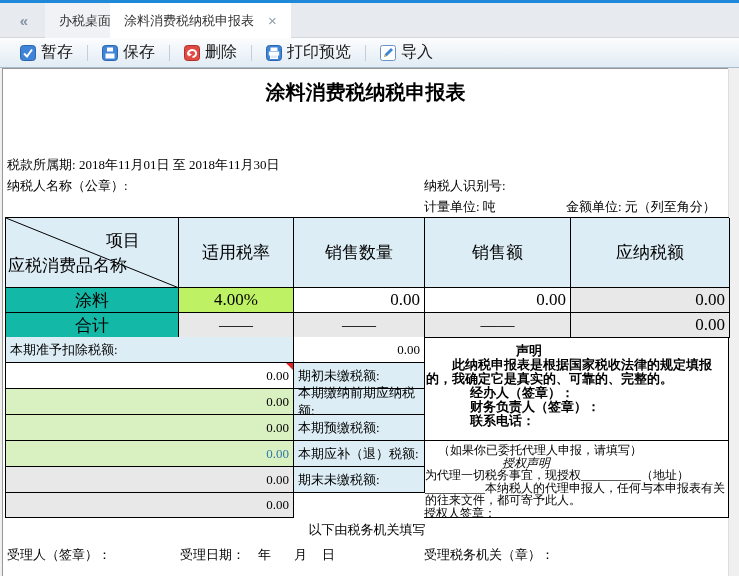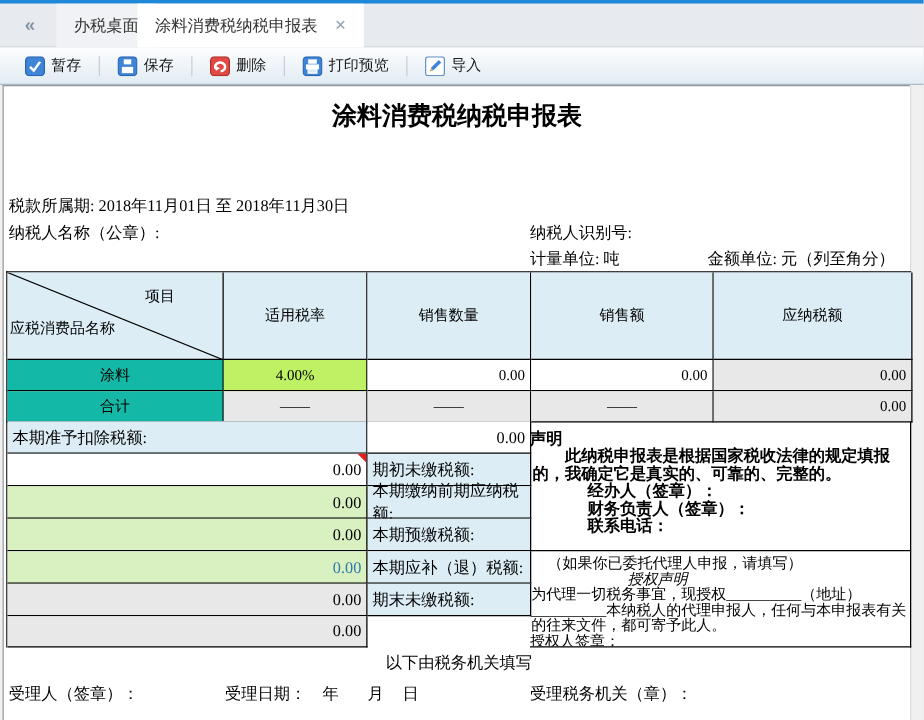--- a/index.html
+++ b/index.html
@@ -14,42 +14,42 @@
   .collapse-btn { position:absolute; left:14px; top:9px; width:20px; height:18px; color:#8494a6; font-size:15px; font-weight:bold; text-align:center; line-height:17px; cursor:pointer; }
   .tab { position:absolute; top:0; height:35px; display:flex; align-items:center; font-size:13px; color:#333; padding:0 14px; }
   .tab-desktop { left:45px; background:#f0f2f5; }
   .tab-active { left:110px; background:#ffffff; }
   .tab-close { margin-left:14px; color:#90a0b0; font-size:15px; line-height:13px; cursor:pointer; }
 
   
   .toolbar { position:absolute; left:0; top:38px; width:739px; height:30px;
     background:linear-gradient(#fcfdfe, #e2ecf4); border-bottom:1px solid #a9bac8;
     display:flex; align-items:center; padding-left:16px; }
-  .tb-btn { display:flex; align-items:center; gap:5px; font-size:12px; color:#1a1a1a;
+  .tb-btn { display:flex; align-items:center; gap:5px; font-size:16px; color:#1a1a1a;
     font-family:Liberation Mono, monospace; cursor:pointer; padding:2px 4px; }
   .tb-sep { width:1px; height:16px; background:#c3cfda; margin:0 10px; }
   .tb-btn svg { display:block; }
 
   
   .content-bg { position:absolute; left:2px; top:68px; width:726px; height:508px; background:#ffffff; border-left:1px solid #979797; border-top:1px solid #979797; }
   .scroll-track { position:absolute; left:728px; top:69px; width:11px; height:507px; background:#f0f0f0; border-left:1px solid #dddddd; }
 
   .form-title { position:absolute; left:3px; top:79px; width:725px; text-align:center; font-size:20px; font-weight:bold; font-family:"Liberation Serif", serif; }
 
   .info { position:absolute; font-size:13px; font-family:"Liberation Serif", serif; white-space:nowrap; }
   .i1 { left:7px;  top:156px; }
   .i2a{ left:7px;  top:177px; } .i2b{ left:424px; top:177px; }
   .i3a{ left:7px;  top:198px;margin-top:32px; } .i3b{ left:424px; top:198px; } .i3c{ left:566px; top:198px; }
 
   
   .tax-table { position:absolute; left:5px; top:217px; width:724px;
     display:grid; grid-template-columns:173px 115px 131px 146px 159px;
     grid-template-rows:70px 25px 25px;
     border-top:1px solid #000; border-left:1px solid #000;
-    font-family:"Liberation Serif", serif; font-size:12px; }
+    font-family:"Liberation Serif", serif; font-size:17px; }
   .tax-table > div { border-right:1px solid #000; border-bottom:1px solid #000;
     display:flex; align-items:center; justify-content:center; }
   .hdr  { background:#dcedf5; }
   .name { background:#14b8a6; }
   .rate { background:#bef264; }
   .valw { background:#ffffff; justify-content:flex-end !important; padding-right:4px; }
   .valg { background:#e8e8e8; justify-content:flex-end !important; padding-right:4px; }
   .dash { background:#e8e8e8; }
   .corner { position:relative; }
   .corner svg { position:absolute; left:0; top:0; }
@@ -70,21 +70,21 @@
   .v-gray  { background:#e8e8e8; }
   .v-blue-text { color:#2f79a8; }
   .v-marker::after { content:""; position:absolute; top:0; right:0;
     border-left:7px solid transparent; border-top:7px solid #e02020; }
 
   
   .decl-panel { position:absolute; left:424px; top:337px; width:305px; height:104px;
     border-right:1px solid #000; border-bottom:1px solid #000;
     font-family:"Liberation Serif", serif; font-size:13px; font-weight:bold;
     line-height:14px; padding-top:7px; overflow:hidden; }
-  .decl-title { }
+  .decl-title { margin-left:92px; }
   .decl-body { text-indent:26px; padding:0 2px; }
   .decl-line { margin-left:46px; }
 
   .auth-panel { position:absolute; left:424px; top:441px; width:305px; height:77px;
     border-right:1px solid #000; border-bottom:1px solid #000;
     font-family:"Liberation Serif", serif; font-size:12px; line-height:12.5px;
     padding-top:3px; overflow:hidden; }
   .auth-hint { margin-left:14px; }
   .auth-title { margin-left:78px;font-style:italic; }
   .auth-body { padding:0 1px; }

